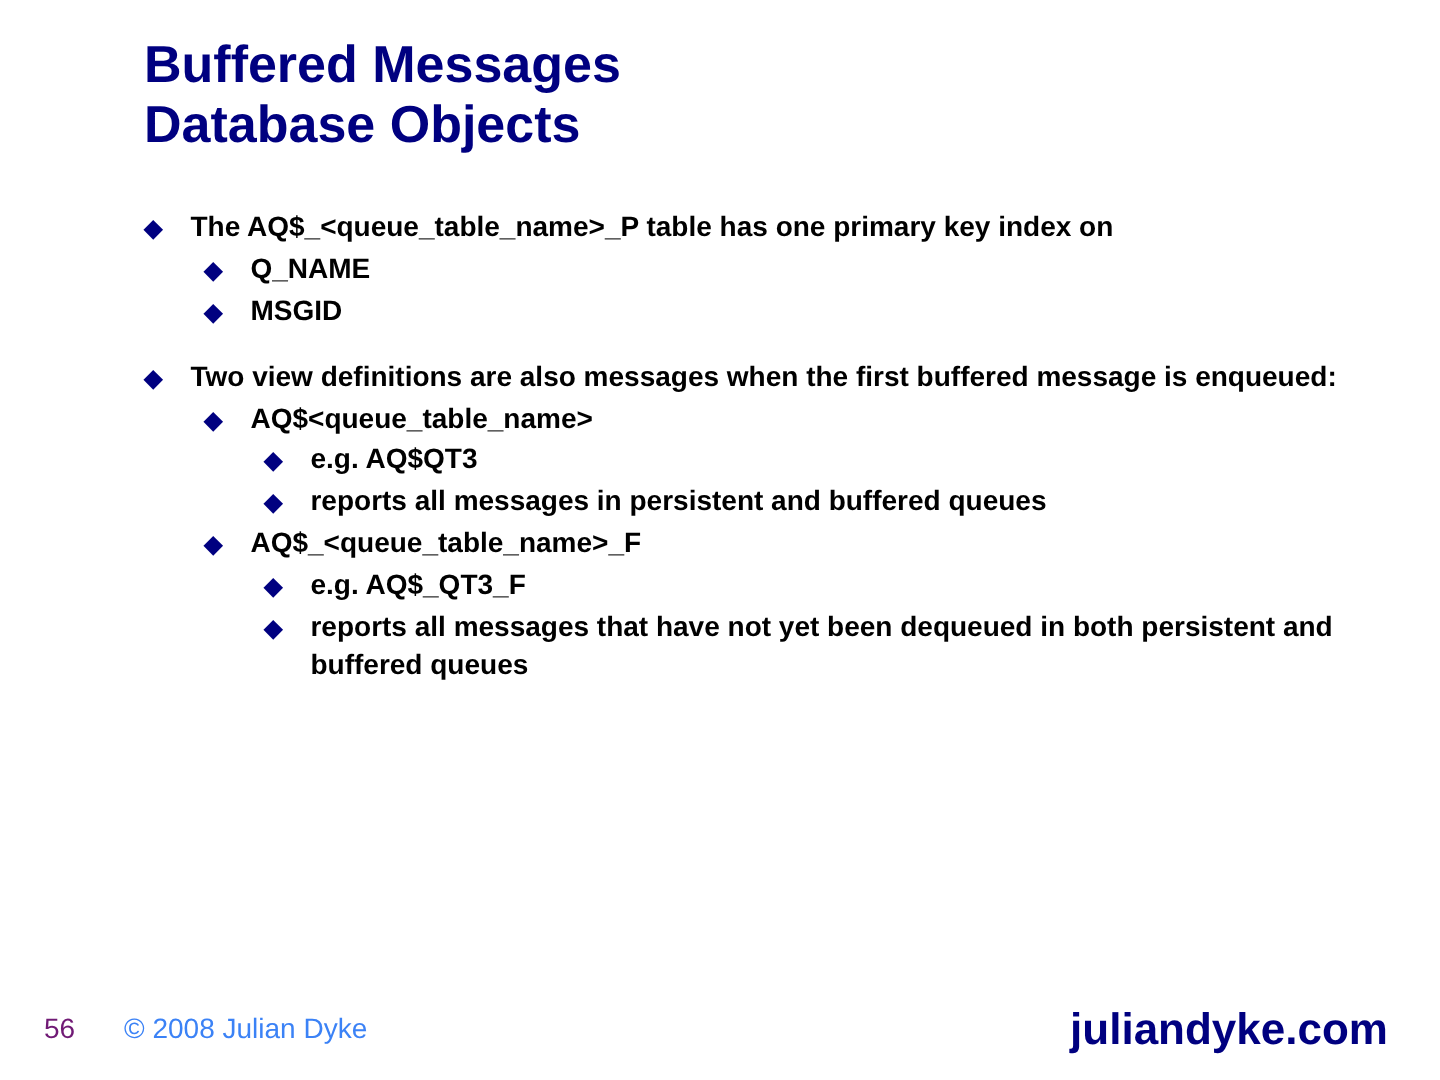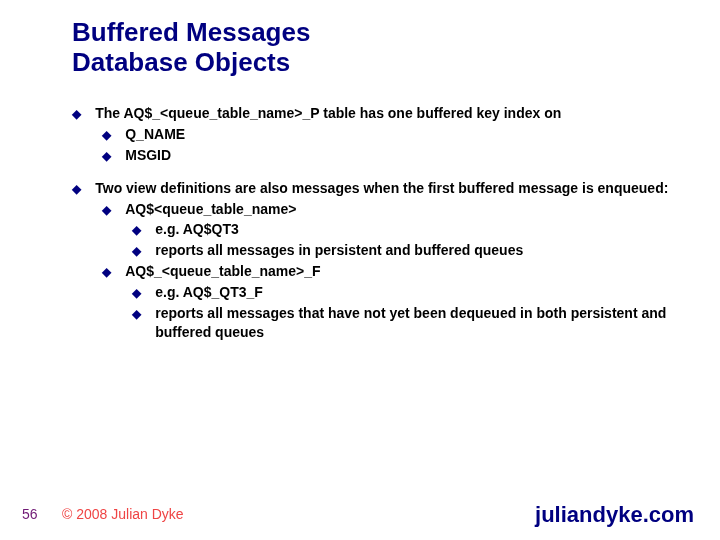--- a/index.html
+++ b/index.html
@@ -72,21 +72,21 @@
     left: 22px;
     bottom: 18px;
     font-size: 14px;
     color: #701a75;
   }
   .copyright {
     position: absolute;
     left: 62px;
     bottom: 18px;
     font-size: 14px;
-    color: #ef4444;
+    color: #3b82f6;
     margin-top: 32px;
   }
   .footer-brand {
     position: absolute;
     right: 26px;
     bottom: 12px;
     font-size: 22px;
     font-weight: bold;
     color: #000080;
     text-align: right;
@@ -100,21 +100,21 @@
   <div class="title">
     <span>Buffered Messages</span><br>
     <span>Database Objects</span>
   </div>
 
   <div class="content">
 
     <div class="b1">
       <span class="dia">◆</span>
       <span class="txt">
-        <span>The</span><span> AQ$_&lt;queue_table_name&gt;_P </span><span>table has one buffered key index on</span>
+        <span>The</span><span> AQ$_&lt;queue_table_name&gt;_P </span><span>table has one primary key index on</span>
       </span>
     </div>
     <div class="b2">
       <span class="dia">◆</span>
       <span class="txt">Q_NAME</span>
     </div>
     <div class="b2">
       <span class="dia">◆</span>
       <span class="txt">MSGID</span>
     </div>

